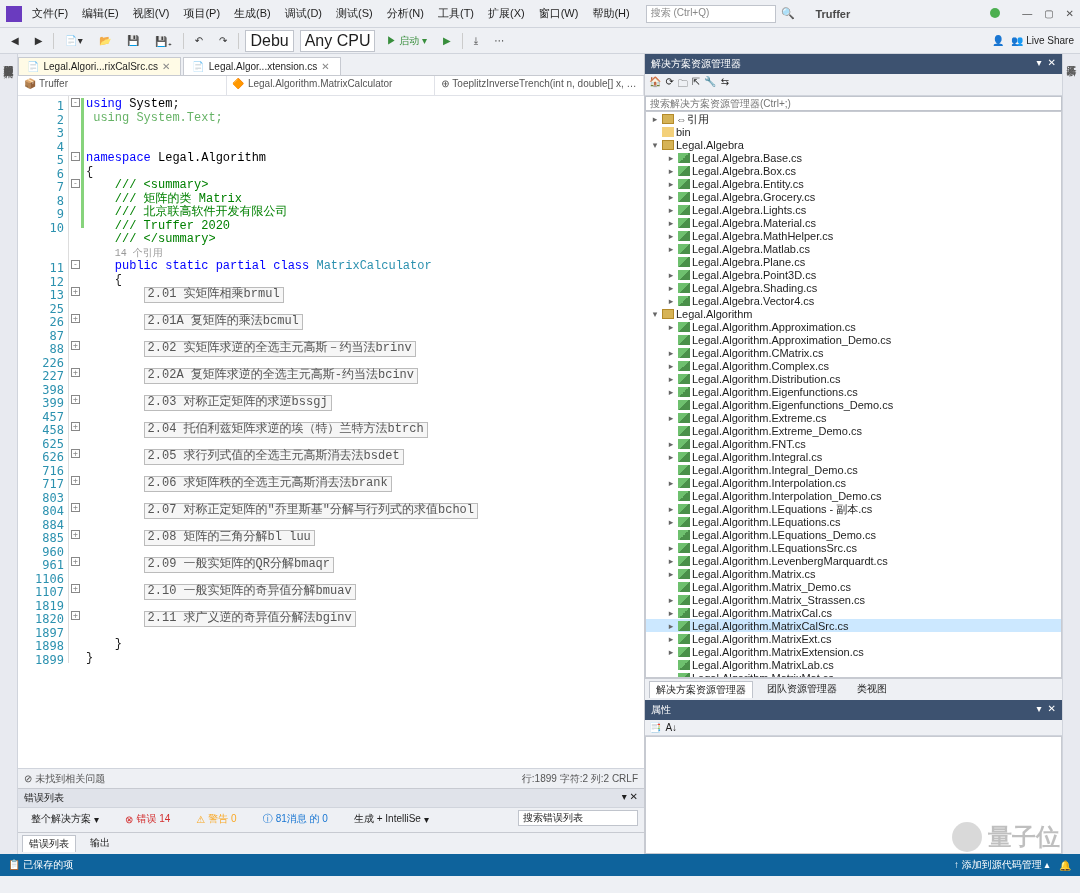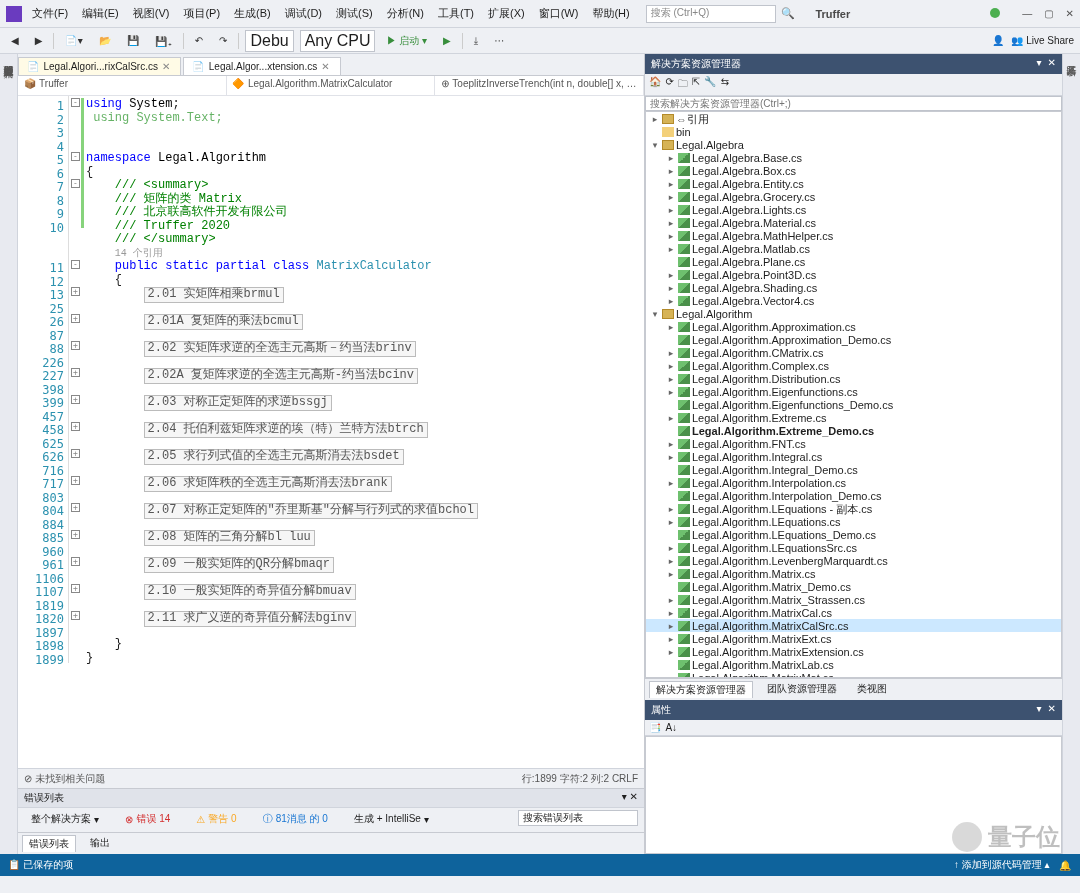--- a/index.html
+++ b/index.html
@@ -400,21 +400,21 @@
         <div class="node" style="padding-left: 20px;">
           <span class="arrow"> </span>
           <span class="csico cs"></span>
           <span>Legal.Algorithm.Eigenfunctions_Demo.cs</span>
         </div>
         <div class="node" style="padding-left: 20px;">
           <span class="arrow">▸</span>
           <span class="csico cs"></span>
           <span>Legal.Algorithm.Extreme.cs</span>
         </div>
-        <div class="node" style="padding-left: 20px; font-weight: bold;">
+        <div class="node" style="padding-left: 20px;">
           <span class="arrow"> </span>
           <span class="csico cs"></span>
           <span>Legal.Algorithm.Extreme_Demo.cs</span>
         </div>
         <div class="node" style="padding-left: 20px;">
           <span class="arrow">▸</span>
           <span class="csico cs"></span>
           <span>Legal.Algorithm.FNT.cs</span>
         </div>
         <div class="node" style="padding-left: 20px;">

